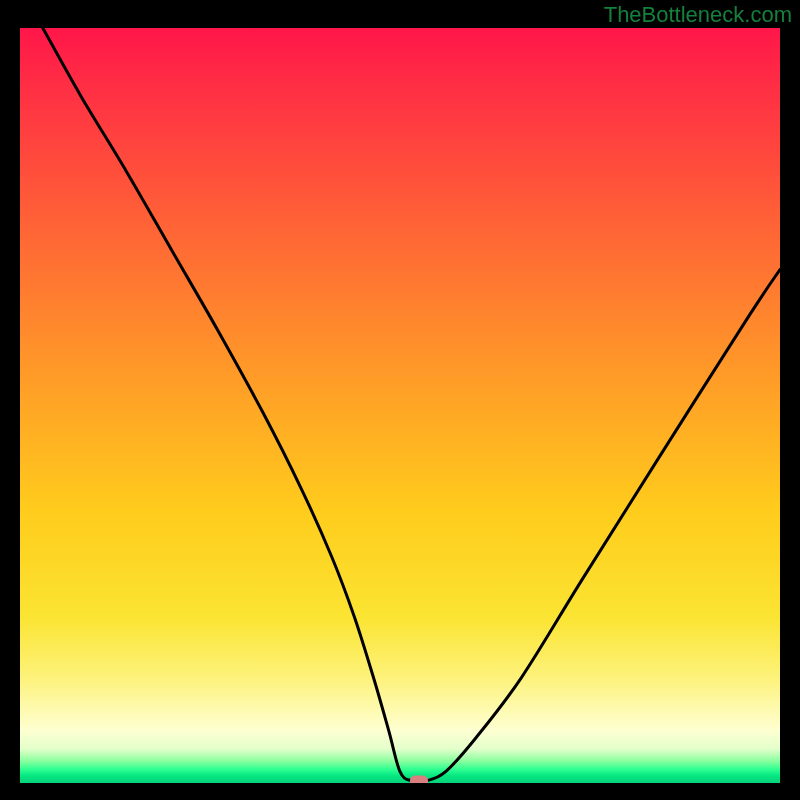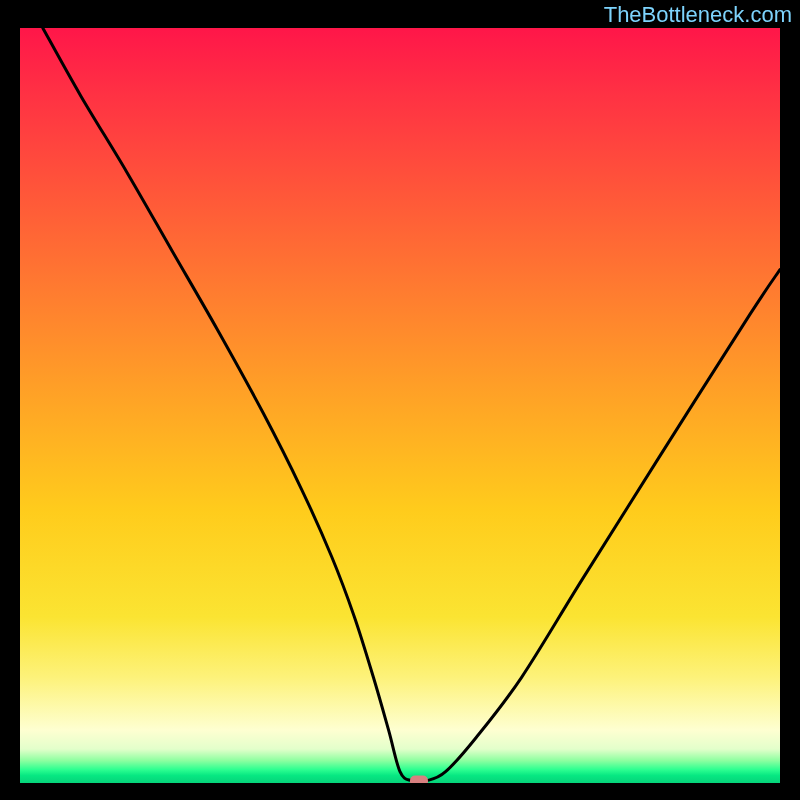--- a/index.html
+++ b/index.html
@@ -12,21 +12,21 @@
     height: 800px;
     position: relative;
     background: #000;
   }
   .watermark {
     position: absolute;
     top: 2px;
     right: 8px;
     font-family: Arial, Helvetica, sans-serif;
     font-size: 22px;
-    color: #7dd3fc;
+    color: #15803d;
     z-index: 10;
   }
   .plot {
     position: absolute;
     left: 20px;
     top: 28px;
     width: 760px;
     height: 755px;
     overflow: hidden;
   }

